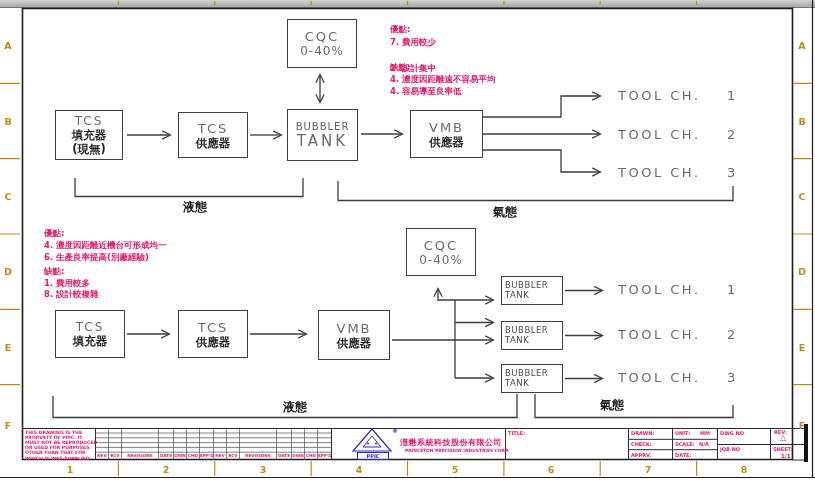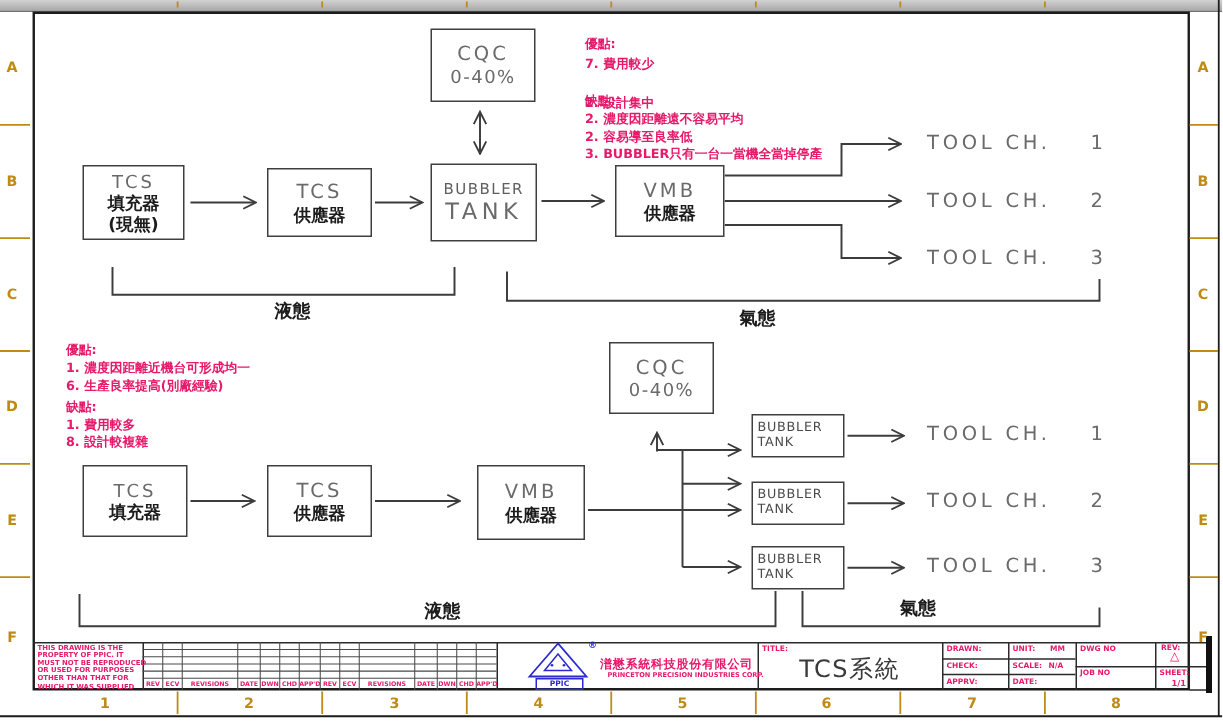--- a/index.html
+++ b/index.html
@@ -110,23 +110,22 @@
   <div class="abs zone" style="left:349px;top:464px;width:20px">4</div>
   <div class="abs zone" style="left:445px;top:464px;width:20px">5</div>
   <div class="abs zone" style="left:541px;top:464px;width:20px">6</div>
   <div class="abs zone" style="left:638px;top:464px;width:20px">7</div>
   <div class="abs zone" style="left:734px;top:464px;width:20px">8</div>
 
   <div class="note" style="left:390px;top:24px">優點:</div>
   <div class="note" style="left:390px;top:37px">7. 費用較少</div>
   <div class="note" style="left:390px;top:63px">2. 設計集中</div>
   <div class="note" style="left:390px;top:62px">缺點:</div>
-  <div class="note" style="left:390px;top:74px">2. 濃度因距離遠不容易平均</div>
-  <div class="note" style="left:390px;top:86px">2. 容易導至良率低</div>
-  <div class="note" style="left:390px;top:97px">3. BUBBLER只有一台一當機全當掉停產</div>
+  <div class="note" style="left:390px;top:74px">4. 濃度因距離遠不容易平均</div>
+  <div class="note" style="left:390px;top:86px">4. 容易導至良率低</div>
 
   <div class="box" style="left:287px;top:19px;width:70px;height:49px">
     <span class="cad">CQC</span>
     <span class="cad" style="font-size:12px;letter-spacing:1px">0-40%</span>
   </div>
 
   <div class="box" style="left:55px;top:110px;width:68px;height:50px">
     <span class="cad" style="font-size:12px">TCS</span>
     <span class="cn">填充器</span>
     <span class="cn">(現無)</span>
@@ -151,21 +150,21 @@
   <div class="toollbl" style="left:727px;top:88px">1</div>
   <div class="toollbl" style="left:618px;top:127px">TOOL CH.</div>
   <div class="toollbl" style="left:727px;top:127px">2</div>
   <div class="toollbl" style="left:618px;top:165px">TOOL CH.</div>
   <div class="toollbl" style="left:727px;top:165px">3</div>
 
   <div class="bracketlbl" style="left:163px;top:199px;width:64px">液態</div>
   <div class="bracketlbl" style="left:473px;top:204px;width:64px">氣態</div>
 
   <div class="note" style="left:44px;top:228px">優點:</div>
-  <div class="note" style="left:44px;top:240px">1. 濃度因距離近機台可形成均一</div>
+  <div class="note" style="left:44px;top:240px">4. 濃度因距離近機台可形成均一</div>
   <div class="note" style="left:44px;top:252px">6. 生產良率提高(別廠經驗)</div>
   <div class="note" style="left:44px;top:266px">缺點:</div>
   <div class="note" style="left:44px;top:278px">1. 費用較多</div>
   <div class="note" style="left:44px;top:289px">8. 設計較複雜</div>
 
   <div class="box" style="left:406px;top:228px;width:70px;height:48px">
     <span class="cad">CQC</span>
     <span class="cad" style="font-size:12px;letter-spacing:1px">0-40%</span>
   </div>
 
@@ -230,21 +229,20 @@
   <div class="revhead" style="left:291.5px;width:13px">DWN</div>
   <div class="revhead" style="left:304.5px;width:13px">CHD</div>
   <div class="revhead" style="left:317.5px;width:14px">APP'D</div>
 
   <div class="abs" style="left:392px;top:427px;color:#2a2ad0;font-size:6px;font-weight:bold">®</div>
   <div class="abs" style="left:357px;top:452px;width:32px;height:8px;border:1px solid #2a2ad0;box-sizing:border-box;color:#2a2ad0;font-size:5px;font-weight:bold;text-align:center;line-height:6px">PPIC</div>
   <div class="abs" style="left:400px;top:437px;color:#e6196b;font-weight:bold;font-size:8px;letter-spacing:0.5px;white-space:nowrap">潽懋系統科技股份有限公司</div>
   <div class="abs" style="left:405px;top:447.5px;color:#e6196b;font-weight:bold;font-size:4.4px;white-space:nowrap">PRINCETON PRECISION INDUSTRIES CORP.</div>
 
   <div class="tb" style="left:508px;top:430px">TITLE:</div>
-  <div class="abs" style="left:505px;top:436px;width:123px;text-align:center;color:#3a3a3a;font-size:16px;letter-spacing:1px;white-space:nowrap">TCS系統</div>
 
   <div class="tb" style="left:631px;top:430px">DRAWN:</div>
   <div class="tb" style="left:631px;top:441px">CHECK:</div>
   <div class="tb" style="left:631px;top:451.5px">APPRV:</div>
 
   <div class="tb" style="left:675px;top:430px">UNIT:</div>
   <div class="tb" style="left:700px;top:430px">MM</div>
   <div class="tb" style="left:675px;top:441px">SCALE:</div>
   <div class="tb" style="left:699px;top:441px">N/A</div>
   <div class="tb" style="left:675px;top:451.5px">DATE:</div>

